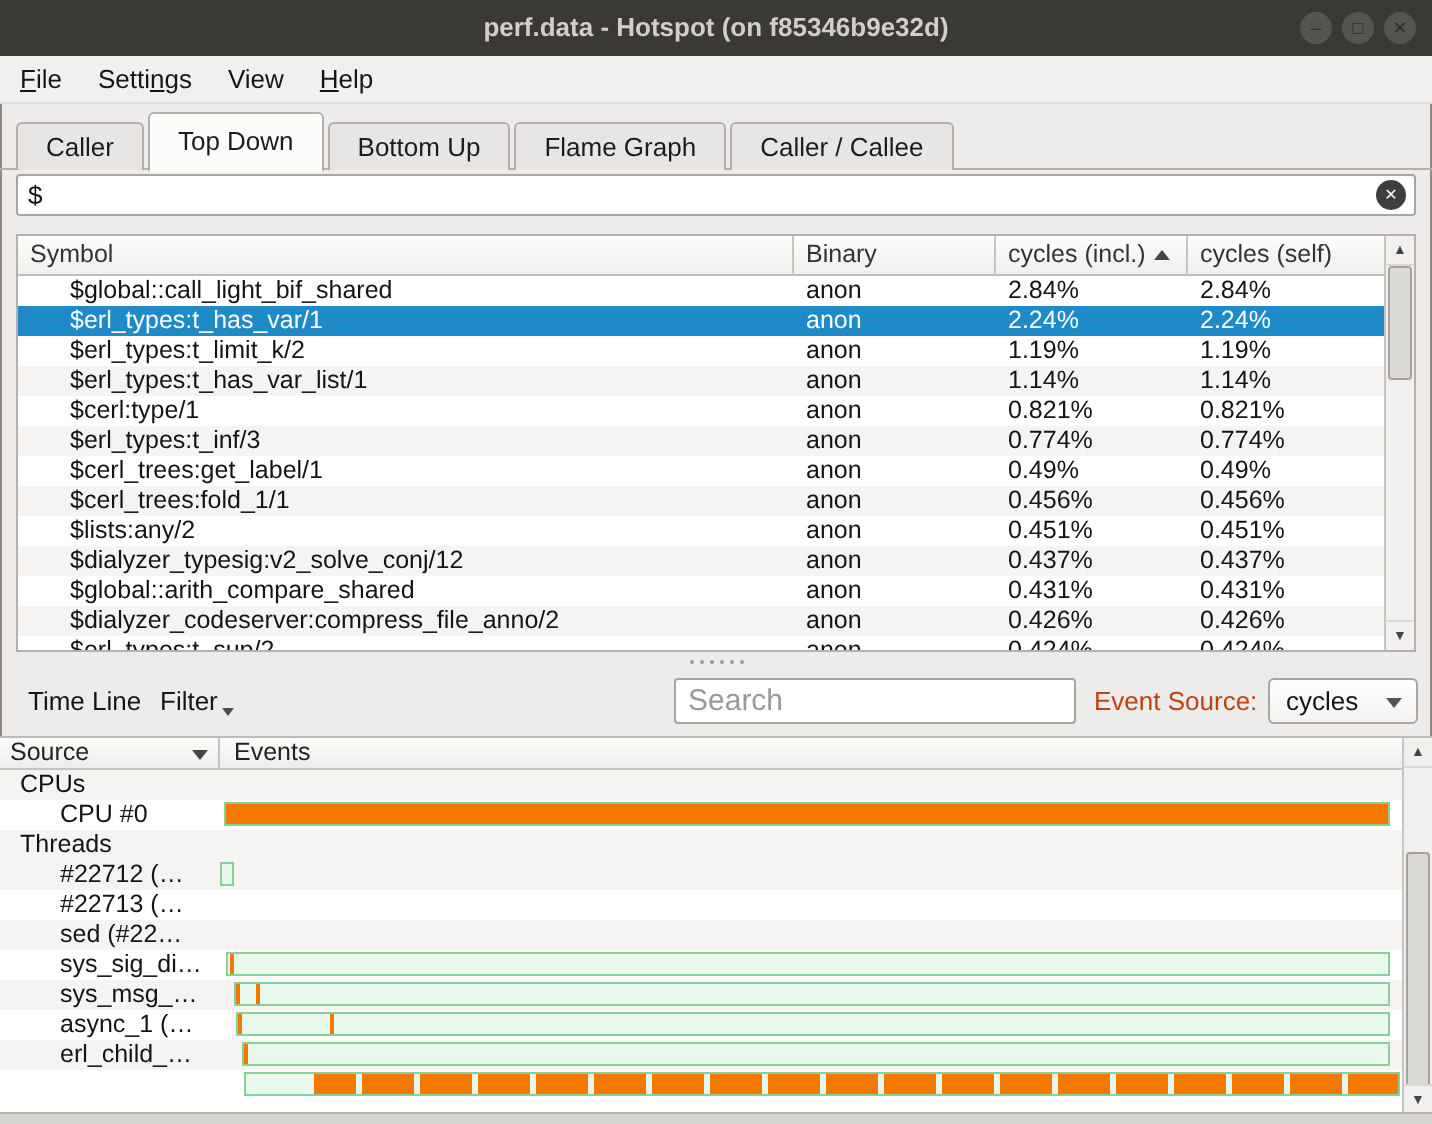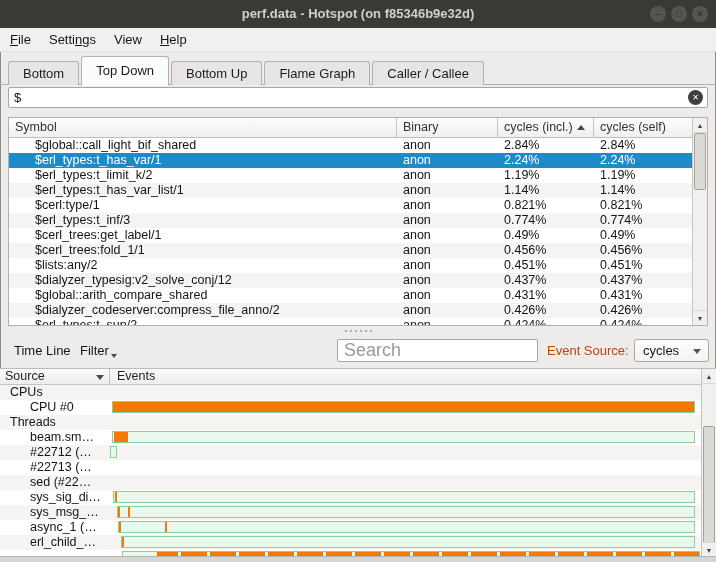--- a/index.html
+++ b/index.html
@@ -66,21 +66,21 @@
   .splitter i{width:2px;height:2px;border-radius:50%;background:#9b9893;display:block;}
   
   .tl-toolbar{position:absolute;left:0;top:334px;width:716px;height:34px;}
   .tl-title{position:absolute;left:14px;line-height:34px;font-size:13px;color:#161616;}
   .filter-btn{position:absolute;left:80px;line-height:34px;font-size:13px;color:#161616;}
   .mini-arrow{display:inline-block;margin-left:2px;transform:translateY(3px);width:0;height:0;
         border-left:3px solid transparent;border-right:3px solid transparent;
         border-top:4px solid #4a4a4a;}
   .tl-search{position:absolute;left:337px;top:5px;width:201px;height:23px;box-sizing:border-box;
         border:1px solid #a9a6a2;border-radius:2px;background:#fff;padding:0 6px;
-        font-size:18px;font-family:"Liberation Sans",sans-serif;color:#111;outline:none;}
+        font-size:15px;font-family:"Liberation Sans",sans-serif;color:#111;outline:none;}
   .tl-search::placeholder{color:#9a9a98;}
   .evsrc-label{position:absolute;left:547px;line-height:34px;font-size:13px;color:#c2410c;}
   .combo{position:absolute;left:634px;top:5px;width:75px;height:23px;box-sizing:border-box;
         border:1px solid #a9a6a2;border-radius:3px;background:linear-gradient(#fefefe,#f4f3f1);}
   .combo-text{position:absolute;left:8px;line-height:21px;font-size:13px;color:#161616;}
   .combo-arrow{position:absolute;right:7px;top:9px;width:0;height:0;
         border-left:4px solid transparent;border-right:4px solid transparent;
         border-top:5px solid #555;}
   
   .tl-table{position:absolute;left:0;top:368px;width:716px;height:188px;background:#fff;
@@ -119,21 +119,21 @@
     <div class="winbtns" id="winbtns">
         <div class="winbtn">–</div>
         <div class="winbtn">□</div>
         <div class="winbtn">✕</div>
       </div>
   </div>
 
   <div class="menubar" id="menubar"><div class="menu-item"><u>F</u>ile</div><div class="menu-item">Setti<u>n</u>gs</div><div class="menu-item">View</div><div class="menu-item"><u>H</u>elp</div></div>
 
   <div class="tabbar" id="tabbar">
-      <div class="tab">Bottom</div>
+      <div class="tab">Caller</div>
       <div class="tab active">Top Down</div>
       <div class="tab">Bottom Up</div>
       <div class="tab">Flame Graph</div>
       <div class="tab">Caller / Callee</div>
     </div>
 
   <input class="filter-input" value="$" style="">
   <div class="clear-btn">
     <span>✕</span>
   </div>
@@ -270,28 +270,20 @@
         <div class="tlrow">
           <div class="tl-label child">CPU #0</div>
           <div class="track">
             <div class="bar orange" style="left: 2px; width: 581px;"></div>
           </div>
         </div>
         <div class="tlrow alt">
           <div class="tl-label group">Threads</div>
           <div class="track"></div>
         </div>
-        <div class="tlrow">
-          <div class="tl-label child">beam.sm…</div>
-          <div class="track">
-            <div class="bar " style="left: 2px; width: 581px;">
-              <div class="mark" style="left: 1px; width: 14px;"></div>
-            </div>
-          </div>
-        </div>
         <div class="tlrow alt">
           <div class="tl-label child">#22712 (…</div>
           <div class="track">
             <div class="bar " style="left: 0px; width: 5px;"></div>
           </div>
         </div>
         <div class="tlrow">
           <div class="tl-label child">#22713 (…</div>
           <div class="track"></div>
         </div>

